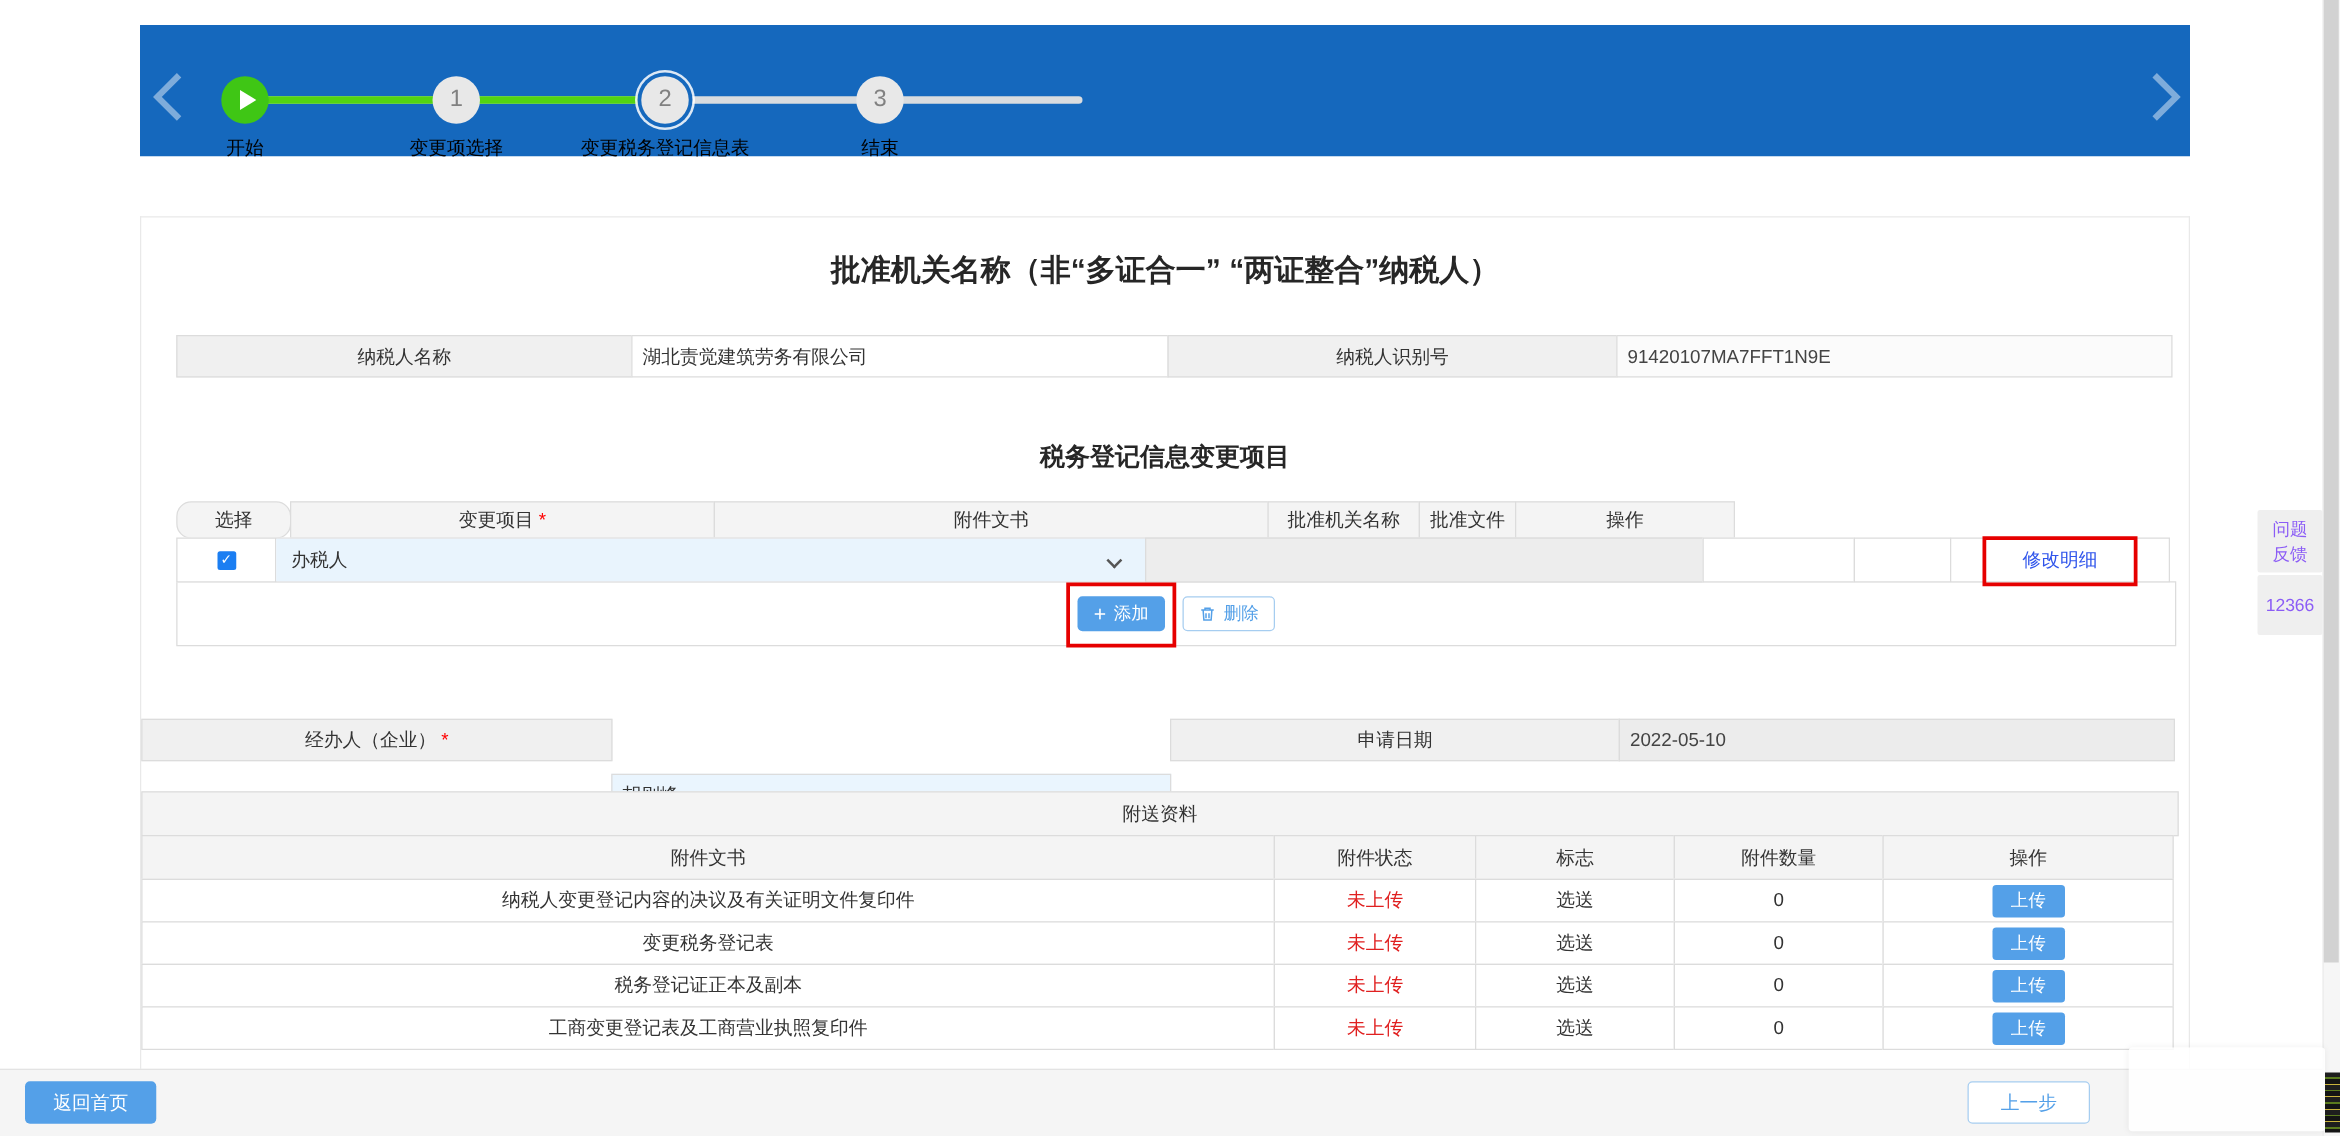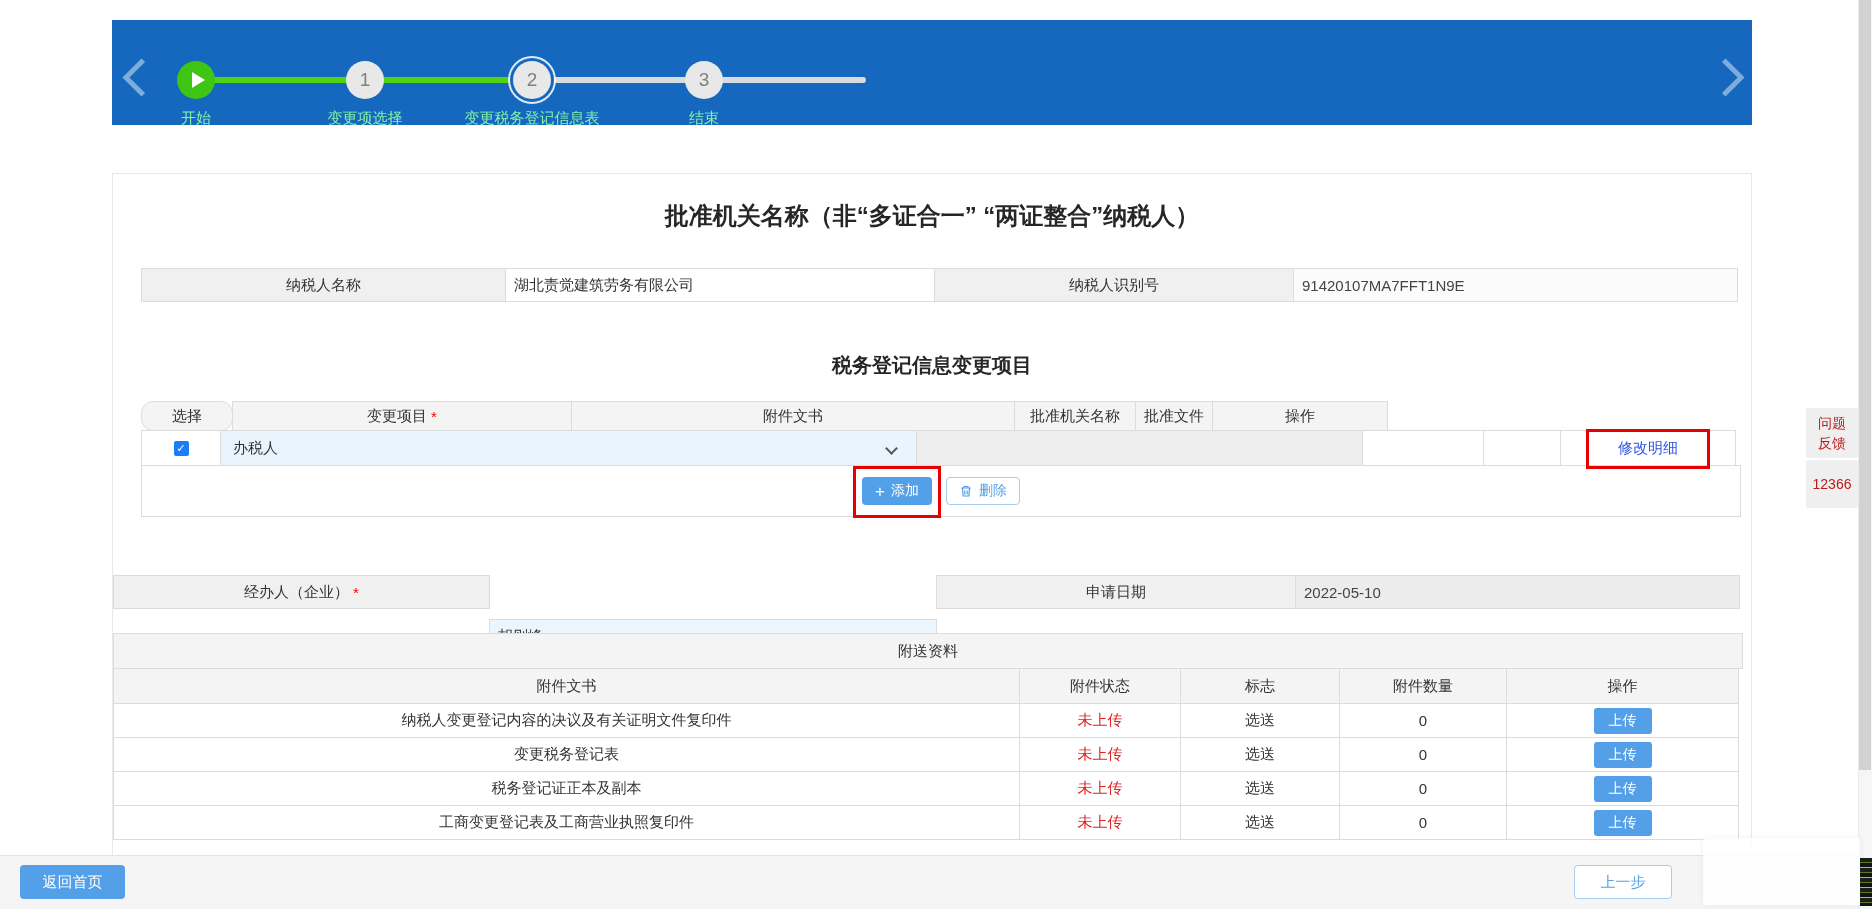--- a/index.html
+++ b/index.html
@@ -13,21 +13,21 @@
   .chev-right{left:1600px;top:44px;border-right-width:5px;border-bottom-width:5px;transform:rotate(-45deg);}
   .track{left:84px;top:57px;width:670px;height:6px;background:#d9dcdf;border-radius:3px;}
   .track-done{left:84px;top:57px;width:336px;height:6px;background:#52d312;border-radius:3px;}
   .node{width:38px;height:38px;border-radius:50%;top:41px;display:flex;align-items:center;justify-content:center;}
   .node-start{left:65px;background:#3fc615;}
   .node-gray{background:#e8e8e8;color:#818181;font-size:19px;}
   .node-1{left:234px;}
   .node-2{left:401px;box-shadow:0 0 0 3px #1568bd,0 0 0 5px rgba(255,255,255,.85);}
   .node-3{left:573px;}
   .play{width:0;height:0;border-left:13px solid #fff;border-top:8px solid transparent;border-bottom:8px solid transparent;margin-left:4px;}
-  .step-label{top:89px;transform:translateX(-50%);color:#86efac;font-size:15px;white-space:nowrap;}
+  .step-label{top:89px;transform:translateX(-50%);color:#000000;font-size:15px;white-space:nowrap;}
   .sl-0{left:84px;}.sl-1{left:253px;}.sl-2{left:420px;}.sl-3{left:592px;}
 
   
   .card{left:112px;top:173px;width:1638px;height:682px;background:#fff;border:1px solid #e9e9e9;border-bottom:none;}
   .page-title{top:26px;left:0;width:100%;text-align:center;font-size:24px;font-weight:bold;color:#262626;}
   .section-title{top:178px;left:0;width:100%;text-align:center;font-size:20px;font-weight:bold;color:#262626;}
 
   .frow{display:flex;height:34px;}
   .fcell{border:1px solid #dcdcdc;box-sizing:border-box;height:34px;display:flex;align-items:center;font-size:15px;color:#333;}
   .fcell+.fcell{margin-left:-1px;}
@@ -69,21 +69,21 @@
   .arow .tcell{height:35px;}
   .status-red{color:#e02020;}
   .btn-upload{background:#54a0e8;color:#fff;border:none;border-radius:3px;width:58px;height:26px;font-size:14px;cursor:pointer;font-family:inherit;}
 
   
   .bottom-bar{left:0;top:855px;width:1872px;height:54px;background:#f5f5f5;border-top:1px solid #e3e3e3;box-sizing:border-box;}
   .btn-home{left:20px;top:9px;width:105px;height:34px;background:#54a0e8;color:#fff;border:none;border-radius:4px;font-size:15px;cursor:pointer;font-family:inherit;}
   .btn-prev{left:1574px;top:9px;width:98px;height:34px;background:#fff;color:#54a0e8;border:1px solid #a6cdf0;border-radius:4px;font-size:15px;cursor:pointer;font-family:inherit;}
 
   
-  .side-box{left:1806px;width:52px;background:#efefef;color:#b91c1c;font-size:14px;text-align:center;border-radius:2px;cursor:pointer;display:flex;align-items:center;justify-content:center;}
+  .side-box{left:1806px;width:52px;background:#efefef;color:#8b5cf6;font-size:14px;text-align:center;border-radius:2px;cursor:pointer;display:flex;align-items:center;justify-content:center;}
   .side-feedback{top:408px;height:50px;line-height:20px;padding:0 9px;box-sizing:border-box;width:52px;}
   .side-feedback span{display:block;width:30px;}
   .side-hotline{top:460px;height:48px;}
   .scrollbar{right:0;top:0;width:14px;height:909px;background:#f6f6f6;border-left:1px solid #ebebeb;box-sizing:border-box;}
   .scroll-thumb{right:1px;top:0;width:12px;height:770px;background:#d2d2d2;cursor:pointer;}
   .artifact-white{left:1703px;top:838px;width:157px;height:67px;background:rgba(255,255,255,.86);border-radius:3px;box-shadow:0 0 6px rgba(0,0,0,.06);}
   .artifact-dark{left:1860px;top:858px;width:12px;height:48px;background:repeating-linear-gradient(180deg,#1e1e1e 0 4px,#5a7a1e 4px 5px,#141414 5px 9px,#c8b23c 9px 10px);}
 </style>
 </head>
 <body>

